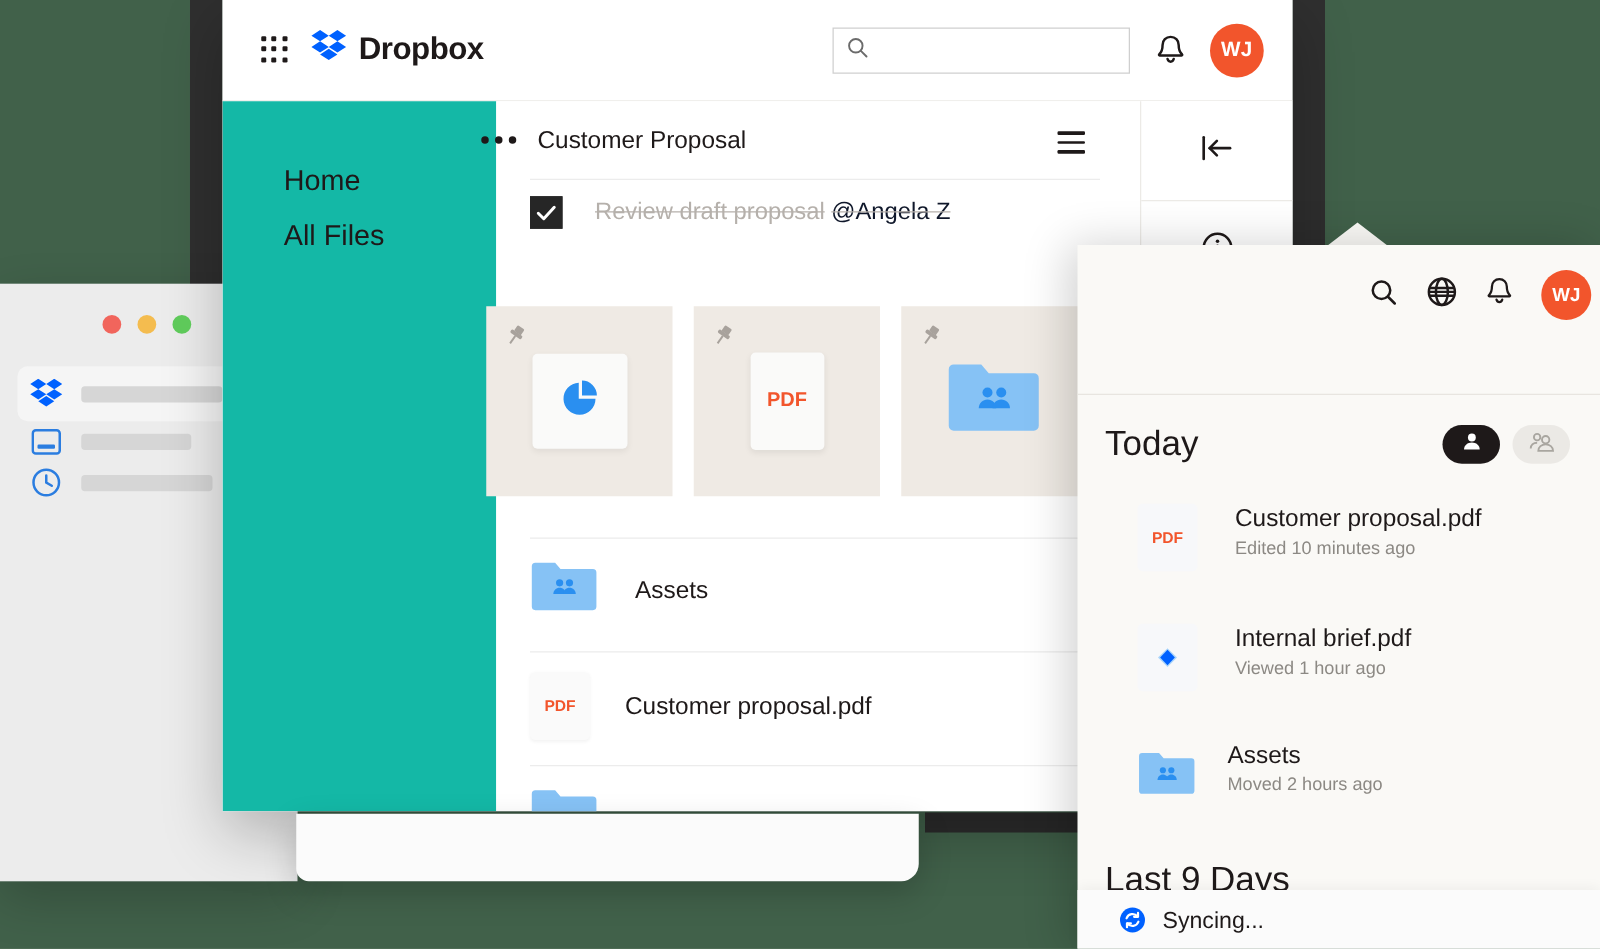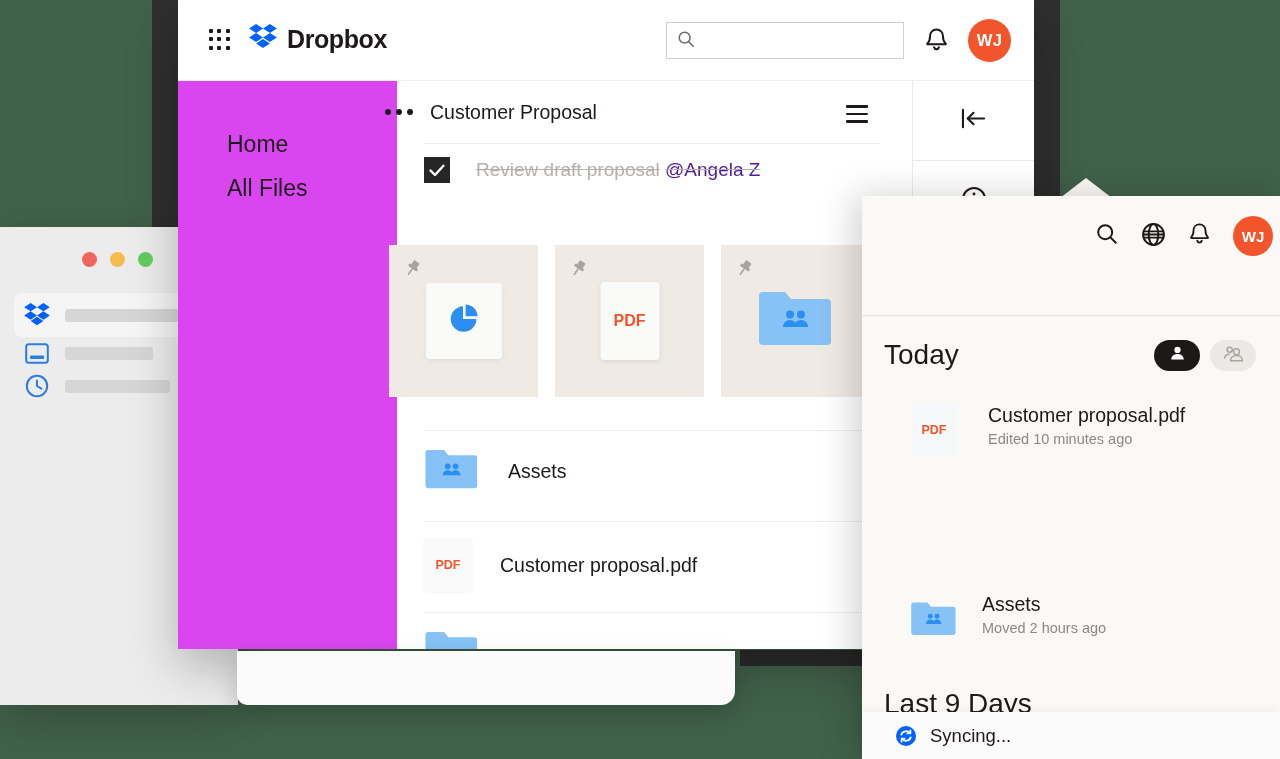--- a/index.html
+++ b/index.html
@@ -58,38 +58,38 @@
   .bell { position:absolute; left: 746px; top: 27px; }
   .avatar {
     position:absolute; left: 790px; top: 19px;
     width: 43px; height: 43px; border-radius: 50%;
     background: #f2552c; color:#fff; font-size: 16.5px; font-weight: 700;
     display:flex; align-items:center; justify-content:center; letter-spacing:0.3px;
   }
 
   .sidebar {
     position:absolute; left: 0px; top: 81px; width: 219px; height: 568px;
-    background: #d946ef;
+    background: #14b8a6;
   }
   .side-item { font-size: 23px; color: #1e1919; padding: 0 0 0 49px; line-height: 44px; }
 
   .content { position:absolute; left: 219px; top: 81px; width: 637px; height: 568px; background:#fff; }
   .dots { position:absolute; left: 207px; top: 109px; display:flex; gap:5px; }
   .dots i { width:6px; height:6px; border-radius:50%; background:#1e1919; display:block; }
   .ctitle { position:absolute; left: 252px; top: 101px; font-size: 19.5px; color: #1e1919; }
   .hamb { position:absolute; left: 668px; top: 105px; width: 22px; }
   .hamb i { display:block; height:2.5px; background:#1e1919; margin-bottom: 5px; border-radius:1px; }
   .divider { position:absolute; background: #ececec; height: 1px; }
 
   .task { position:absolute; display:flex; align-items:center; }
   .cb { width: 26px; height: 26px; border: 2px solid #1e1919; background:#fff; }
   .cb.checked { background: #262626; border-color:#262626; display:flex; align-items:center; justify-content:center; }
   .task-text { font-size: 19px; color: #b5b0ab; margin-left: 26px; position: relative; }
   .task-text .strike { text-decoration: line-through; text-decoration-color:#b5b0ab; }
-  .mention { color: #4c1d95; }
+  .mention { color: #0f172a; }
   .ghostbar { margin-left: 26px; width: 259px; height: 17px; background: #efece8; border-radius: 2px; }
 
   .cards { position:absolute; left: 211px; top: 245px; display:flex; gap: 17px; }
   .card { width: 149px; height: 152px; background: #efeae4; position: relative; }
   .pin { position:absolute; left: 13px; top: 14px; }
   .doc-thumb {
     position:absolute; left:50%; top: 50%; transform: translate(-50%,-50%);
     width: 76px; height: 76px; background: #fafaf9; border-radius: 4px;
     box-shadow: 0 2px 5px rgba(0,0,0,0.06);
     display:flex; align-items:center; justify-content:center;
@@ -420,20 +420,32 @@
     <div class="act" style="left:48px;top:207px;">
       <span class="act-ico">
         <span style="color:#f2552c;font-weight:700;font-size:12.5px;">PDF</span>
       </span>
       <span class="act-txt">
         <div class="act-name">Customer proposal.pdf</div>
         <div class="act-sub">Edited 10 minutes ago</div>
       </span>
     </div>
 
+    <div class="act" style="left:48px;top:303px;">
+      <span class="act-ico">
+        <svg width="26" height="26" viewBox="0 0 26 26" aria-hidden="true">
+          <path d="M13 5.5 20.6 13 13 20.5 5.4 13z" fill="#a8d4fb"></path>
+          <path d="M13 6.8 18.9 13 13 19.2 7.1 13z" fill="#0061ff"></path>
+        </svg>
+      </span>
+      <span class="act-txt">
+        <div class="act-name">Internal brief.pdf</div>
+        <div class="act-sub">Viewed 1 hour ago</div>
+      </span>
+    </div>
 
     <div class="act" style="left:48px;top:396px;">
       <span class="act-ico folder">
         <svg width="58" height="46" viewBox="0 0 78 62" aria-hidden="true">
           <path d="M2 8a4 4 0 0 1 4-4h22l6 7h36a4 4 0 0 1 4 4v38a4 4 0 0 1-4 4H6a4 4 0 0 1-4-4z" fill="#86c2f5"></path>
           <g fill="#2a8ff0" transform="translate(27,22)">
             <circle cx="6" cy="4.5" r="4"></circle>
               <circle cx="17" cy="4.5" r="4"></circle>
             <path d="M-1 17c0-4 3.2-7 7-7s7 3 7 7z"></path>
             <path d="M10 17c0-4 3.2-7 7-7s7 3 7 7z"></path>

